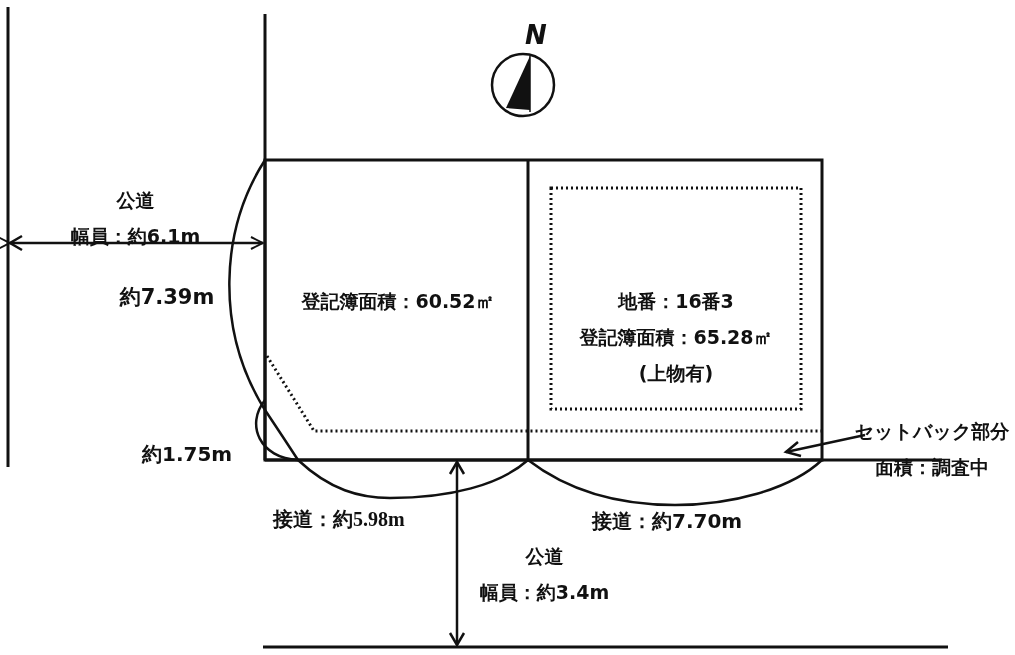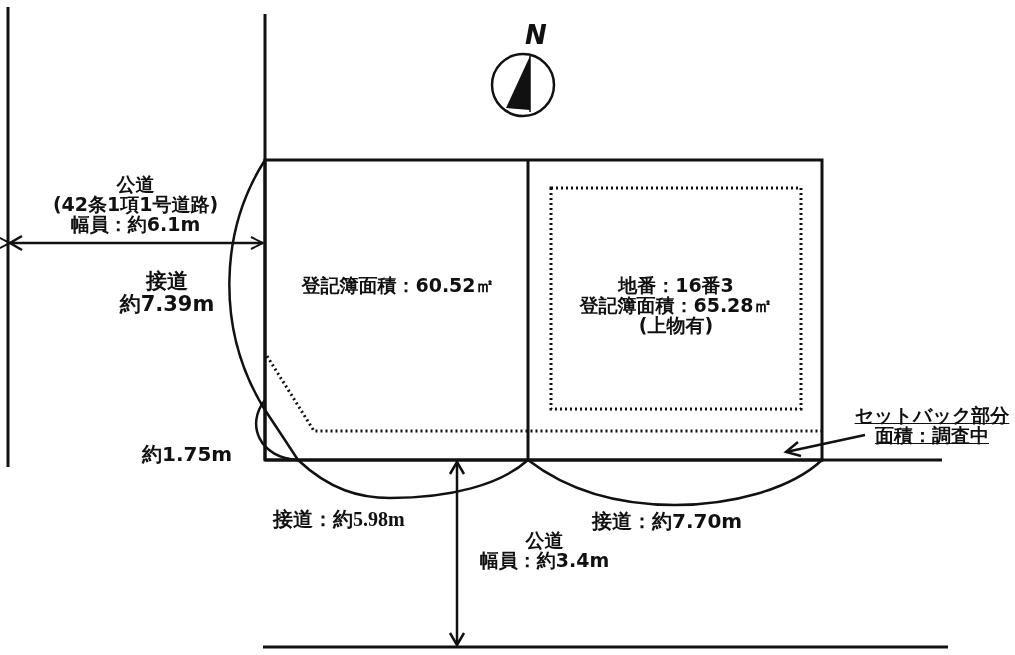--- a/index.html
+++ b/index.html
@@ -1,21 +1,21 @@
 <!DOCTYPE html>
 <html><head>
 <meta charset="utf-8">
 <style>
   html, body { margin: 0; padding: 0; background: #ffffff; }
   body { width: 1015px; height: 655px; overflow: hidden; position: relative;
          font-family: "DejaVu Sans", "Liberation Sans", sans-serif; }
   #canvas { position: absolute; left: 0; top: 0; }
   .lbl { position: absolute; color: #111111; font-weight: bold; font-size: 19px;
          line-height: 20px; text-align: center; white-space: nowrap; letter-spacing: 0px; }
-  .lbl span { display: block; }
+  .lbl span { display: block; margin-top: 16px; }
 </style>
 </head>
 <body>
 
 <svg id="canvas" width="1015" height="655" viewBox="0 0 1015 655">
   <defs>
     <marker id="arrowOpen" markerWidth="14" markerHeight="14" refX="13" refY="7" orient="auto" markerUnits="userSpaceOnUse">
       <path d="M1,1 L13,7 L1,13" fill="none" stroke="#111" stroke-width="2"></path>
     </marker>
   </defs>
@@ -57,42 +57,40 @@
     <circle cx="523" cy="85" r="31" fill="none" stroke="#111" stroke-width="2.5"></circle>
     <polygon points="530,56 530,110 506,108" fill="#111"></polygon>
     <line x1="530" y1="56" x2="530" y2="112" stroke="#111" stroke-width="1.5"></line>
   </g>
 </svg>
 
 <div class="lbl" style="left:525px; top:22px; font-size:26px; font-style:italic; line-height:26px;">N</div>
 
 <div class="lbl" style="left:28px; top:174px; width:215px;">
   <span>公道</span>
-  <span>(42条1項1号道路)</span>
   <span>幅員：約6.1m</span>
 </div>
 
 <div class="lbl" style="left:108px; top:270px; width:118px; font-size:21px; line-height:23px;">
-  <span>接道</span>
   <span>約7.39m</span>
 </div>
 
 <div class="lbl" style="left:142px; top:424px; font-size:20px;margin-top:20px;">約1.75m</div>
 
 <div class="lbl" style="left:280px; top:275px; width:236px;">
   <span>登記簿面積：60.52㎡</span>
 </div>
 
 <div class="lbl" style="left:554px; top:275px; width:244px;">
   <span>地番：16番3</span>
   <span>登記簿面積：65.28㎡</span>
   <span>(上物有)</span>
 </div>
 
-<div class="lbl" style="left:852px; top:405px; width:160px;text-decoration:underline;">
+<div class="lbl" style="left:852px; top:405px; width:160px;">
   <span>セットバック部分</span>
   <span>面積：調査中</span>
 </div>
 
 <div class="lbl" style="left:273px; top:509px; font-size:20px;font-family:Liberation Serif, serif;">接道：約5.98m</div>
 
 <div class="lbl" style="left:592px; top:511px; font-size:20px;">接道：約7.70m</div>
 
 <div class="lbl" style="left:462px; top:530px; width:165px;">
   <span>公道</span>

